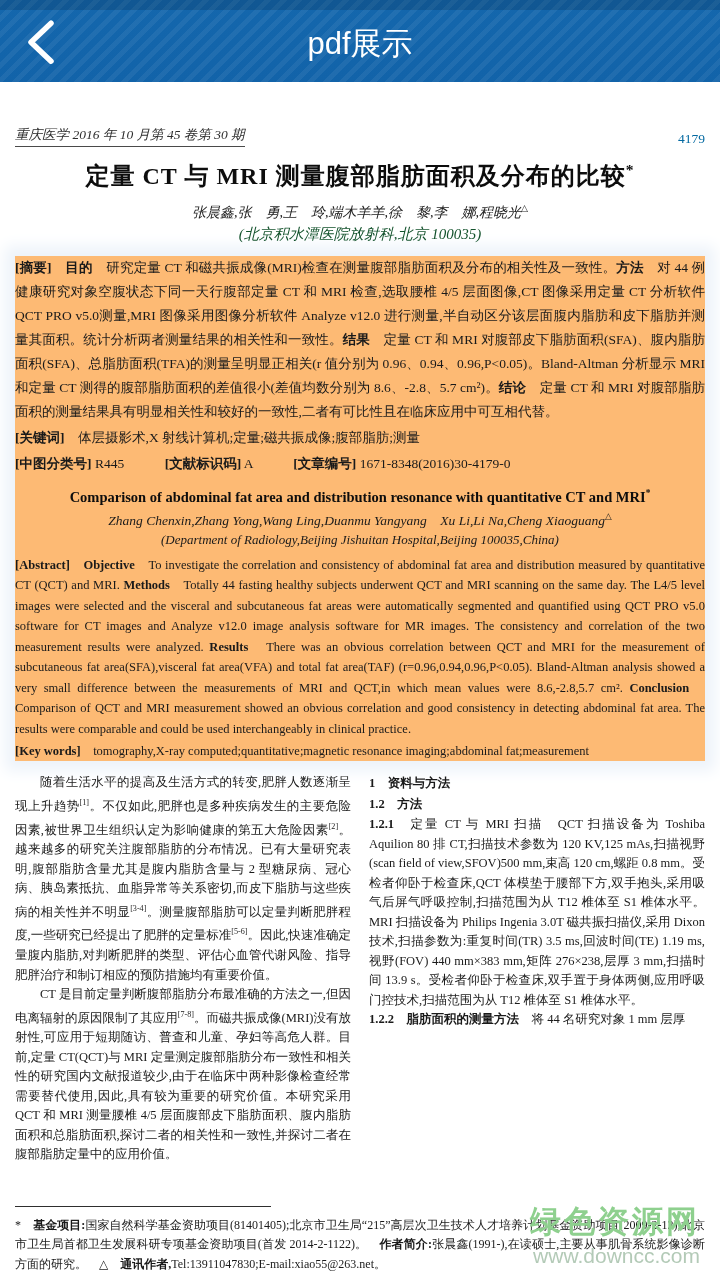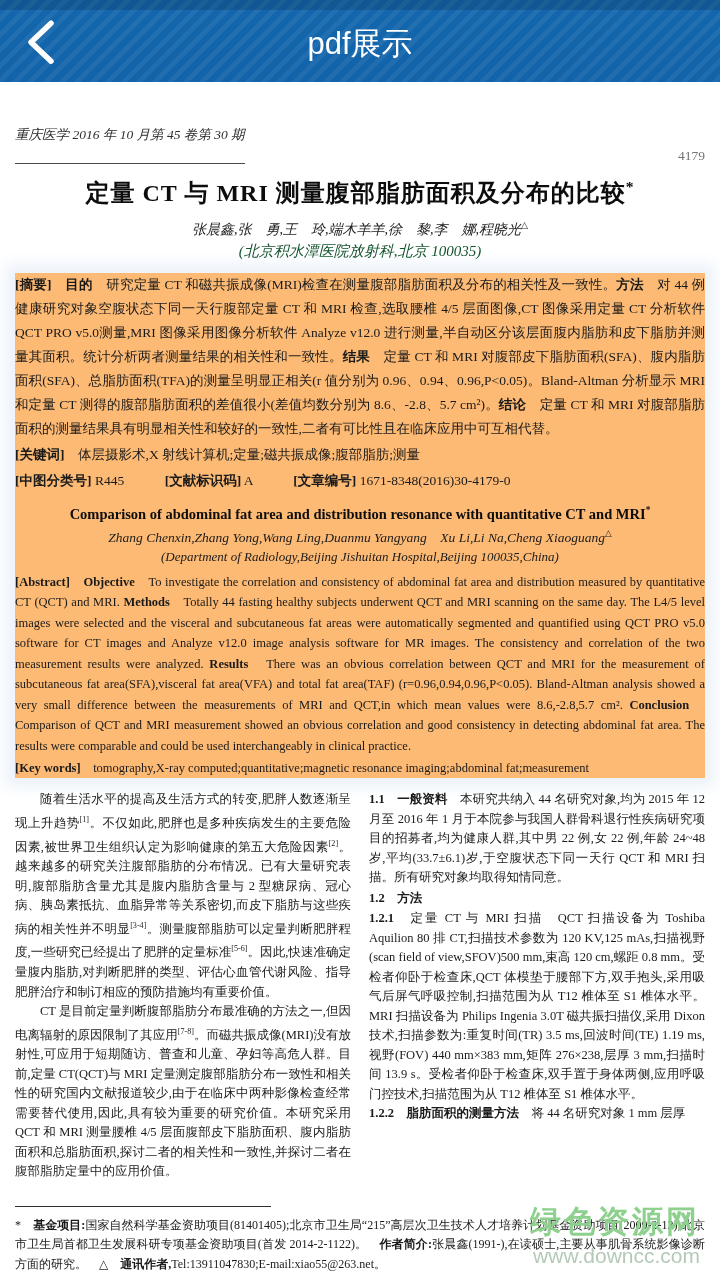--- a/index.html
+++ b/index.html
@@ -27,22 +27,22 @@
     width:44px; height:54px; display:flex; align-items:center; justify-content:center;
     background:transparent; border:none; cursor:pointer;
   }
   
   .doc {
     position:absolute; top:82px; left:0; right:0; bottom:0;
     padding:0 15px; overflow:hidden; background:#fff;
   }
   .masthead { margin-top:44px; display:flex; justify-content:space-between; align-items:flex-end;
     font-size:13.5px; font-style:italic; color:#2d2d2d; }
-  .masthead .jname { border-bottom:1px solid #4a4a4a; padding-bottom:19px; }
-  .masthead .pno { font-style:normal; color:#737373; }
+  .masthead .jname { border-bottom:1px solid #4a4a4a; padding-bottom:2px; }
+  .masthead .pno { font-style:normal; color:#0369a1; }
   .typerow { margin-top:19px; display:flex; align-items:baseline; font-size:14px; }
   .arttype { font-weight:bold; letter-spacing:7px; color:#111; }
   .doi { margin-left:46px; font-size:13.5px; color:#222; }
   .title { text-align:center; font-size:24px; font-weight:bold; margin-top:13px; color:#0d0d0d; letter-spacing:1px; }
   .authors { text-align:center; font-size:14px; margin-top:11px; font-style:italic; color:#222; }
   .affil { text-align:center; font-size:15px; margin-top:3px; font-style:italic; color:#14532d; }
   
   .tinted { margin-top:12px; background:#fdba74; box-shadow:0 0 14px 10px #edf3fa; }
   .cnabs { font-size:13.5px; line-height:24px; text-align:justify; }
   .kwline { font-size:13.5px; line-height:23px; margin-top:2px; }
@@ -122,21 +122,21 @@
       <div class="enabs"><span class="b">[Abstract]　</span><span class="b">Objective</span><span>　To investigate the correlation and consistency of abdominal fat area and distribution measured by quantitative CT (QCT) and MRI. </span><span class="b">Methods</span><span>　Totally 44 fasting healthy subjects underwent QCT and MRI scanning on the same day. The L4/5 level images were selected and the visceral and subcutaneous fat areas were automatically segmented and quantified using QCT PRO v5.0 software for CT images and Analyze v12.0 image analysis software for MR images. The consistency and correlation of the two measurement results were analyzed. </span><span class="b">Results</span><span>　There was an obvious correlation between QCT and MRI for the measurement of subcutaneous fat area(SFA),visceral fat area(VFA) and total fat area(TAF) (r=0.96,0.94,0.96,P&lt;0.05). Bland-Altman analysis showed a very small difference between the measurements of MRI and QCT,in which mean values were 8.6,-2.8,5.7 cm². </span><span class="b">Conclusion</span><span>　Comparison of QCT and MRI measurement showed an obvious correlation and good consistency in detecting abdominal fat area. The results were comparable and could be used interchangeably in clinical practice.</span></div>
       <div class="enkw"><span class="b">[Key words]</span><span>　tomography,X-ray computed;quantitative;magnetic resonance imaging;abdominal fat;measurement</span></div>
     </div>
 
     <div class="columns">
       <div class="col">
         <p><span>随着生活水平的提高及生活方式的转变,肥胖人数逐渐呈现上升趋势</span><sup>[1]</sup><span>。不仅如此,肥胖也是多种疾病发生的主要危险因素,被世界卫生组织认定为影响健康的第五大危险因素</span><sup>[2]</sup><span>。越来越多的研究关注腹部脂肪的分布情况。已有大量研究表明,腹部脂肪含量尤其是腹内脂肪含量与 2 型糖尿病、冠心病、胰岛素抵抗、血脂异常等关系密切,而皮下脂肪与这些疾病的相关性并不明显</span><sup>[3-4]</sup><span>。测量腹部脂肪可以定量判断肥胖程度,一些研究已经提出了肥胖的定量标准</span><sup>[5-6]</sup><span>。因此,快速准确定量腹内脂肪,对判断肥胖的类型、评估心血管代谢风险、指导肥胖治疗和制订相应的预防措施均有重要价值。</span></p>
         <p><span>CT 是目前定量判断腹部脂肪分布最准确的方法之一,但因电离辐射的原因限制了其应用</span><sup>[7-8]</sup><span>。而磁共振成像(MRI)没有放射性,可应用于短期随访、普查和儿童、孕妇等高危人群。目前,定量 CT(QCT)与 MRI 定量测定腹部脂肪分布一致性和相关性的研究国内文献报道较少,由于在临床中两种影像检查经常需要替代使用,因此,具有较为重要的研究价值。本研究采用 QCT 和 MRI 测量腰椎 4/5 层面腹部皮下脂肪面积、腹内脂肪面积和总脂肪面积,探讨二者的相关性和一致性,并探讨二者在腹部脂肪定量中的应用价值。</span></p>
       </div>
       <div class="col">
-        <p class="flush"><span class="b">1.1　一般资料</span><span>　本研究共纳入 44 名研究对象,均为 2015 年 12 月至 2016 年 1 月于本院参与我国人群骨科退行性疾病研究项目的招募者,均为健康人群,其中男 22 例,女 22 例,年龄 24~48 岁,平均(33.7±6.1)岁,于空腹状态下同一天行 QCT 和 MRI 扫描。所有研究对象均取得知情同意。</span></p>
+        <div class="h">1　资料与方法</div>
         <div class="h">1.2　方法</div>
         <p class="flush"><span class="b">1.2.1</span><span>　定量 CT 与 MRI 扫描　QCT 扫描设备为 Toshiba Aquilion 80 排 CT,扫描技术参数为 120 KV,125 mAs,扫描视野(scan field of view,SFOV)500 mm,束高 120 cm,螺距 0.8 mm。受检者仰卧于检查床,QCT 体模垫于腰部下方,双手抱头,采用吸气后屏气呼吸控制,扫描范围为从 T12 椎体至 S1 椎体水平。MRI 扫描设备为 Philips Ingenia 3.0T 磁共振扫描仪,采用 Dixon 技术,扫描参数为:重复时间(TR) 3.5 ms,回波时间(TE) 1.19 ms,视野(FOV) 440 mm×383 mm,矩阵 276×238,层厚 3 mm,扫描时间 13.9 s。受检者仰卧于检查床,双手置于身体两侧,应用呼吸门控技术,扫描范围为从 T12 椎体至 S1 椎体水平。</span></p>
         <p class="flush"><span class="b">1.2.2　脂肪面积的测量方法</span><span>　将 44 名研究对象 1 mm 层厚</span></p>
       </div>
     </div>
   </div>
 
   <div class="footer">
     <div class="footnote-rule"></div>
     <div><span>*　</span><span class="b">基金项目:</span><span>国家自然科学基金资助项目(81401405);北京市卫生局“215”高层次卫生技术人才培养计划基金资助项目(2009-2-12);北京市卫生局首都卫生发展科研专项基金资助项目(首发 2014-2-1122)。　</span><span class="b">作者简介:</span><span>张晨鑫(1991-),在读硕士,主要从事肌骨系统影像诊断方面的研究。　△　</span><span class="b">通讯作者,</span><span>Tel:13911047830;E-mail:xiao55@263.net。</span></div>

